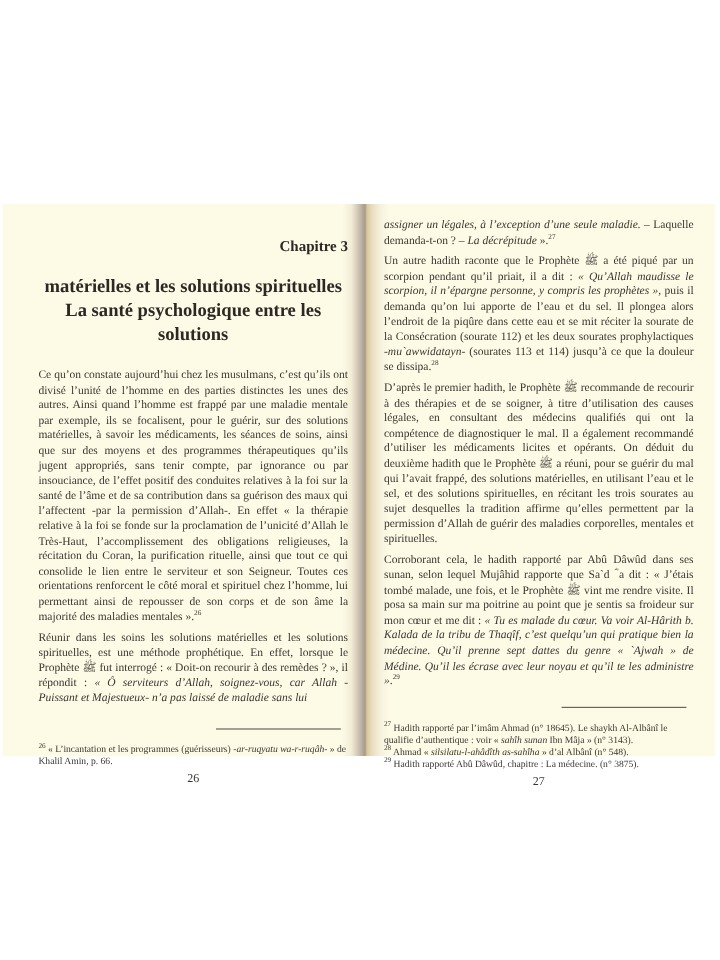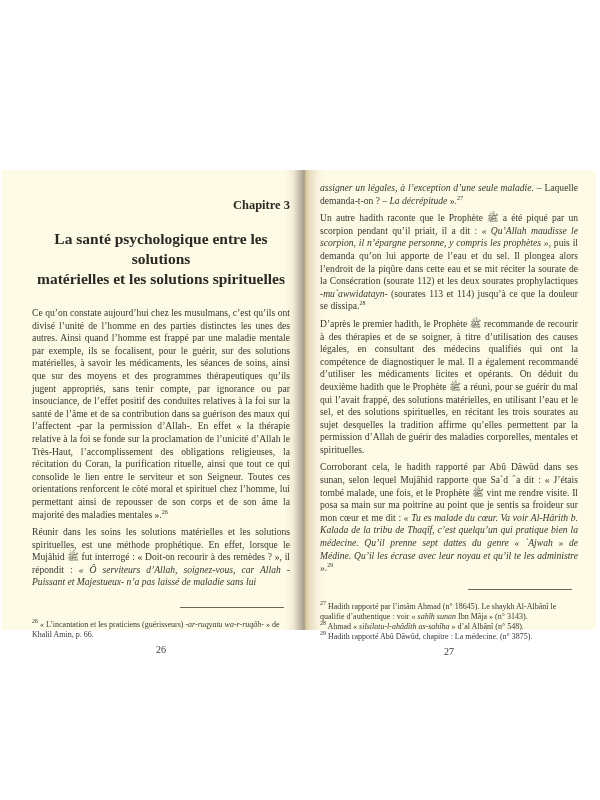--- a/index.html
+++ b/index.html
@@ -36,32 +36,32 @@
 </style>
 </head>
 <body>
 
 <div class="spread">
   <div class="gutter"></div>
 
   <div class="page page-left">
     <div class="chap">Chapitre 3</div>
     <div class="title">
+      <div>matérielles et les  solutions spirituelles</div>
       <div>La santé psychologique entre les solutions</div>
-      <div>matérielles et les  solutions spirituelles</div>
     </div>
 
     <div class="left-body">
       <p class="body"><span>Ce qu’on constate aujourd’hui chez les musulmans, c’est qu’ils ont divisé l’unité de l’homme en des parties distinctes les unes des autres. Ainsi quand l’homme est frappé par une maladie mentale par exemple, ils se focalisent, pour le guérir, sur des solutions matérielles, à savoir les médicaments, les séances de soins, ainsi que sur des moyens et des programmes thérapeutiques qu’ils jugent appropriés, sans tenir compte, par ignorance ou par insouciance, de l’effet positif des conduites relatives à la foi sur la santé de l’âme et de sa contribution dans sa guérison des maux qui l’affectent -par la permission d’Allah-. En effet « la thérapie relative à la foi se fonde sur la proclamation de l’unicité d’Allah le Très-Haut, l’accomplissement des obligations religieuses, la récitation du Coran, la purification rituelle, ainsi que tout ce qui consolide le lien entre le serviteur et son Seigneur. Toutes ces orientations renforcent le côté moral et spirituel chez l’homme, lui permettant ainsi de repousser de son corps et de son âme la majorité des maladies mentales ».</span><sup>26</sup></p>
-      <p class="body"><span>Réunir dans les soins les solutions matérielles et les solutions spirituelles, est une méthode prophétique. En effet, lorsque le Mujâhid ﷺ fut interrogé : « Doit-on recourir à des remèdes ? », il répondit : </span><i>« Ô serviteurs d’Allah, soignez-vous, car Allah -Puissant et Majestueux- n’a pas laissé de maladie sans lui</i></p>
+      <p class="body"><span>Réunir dans les soins les solutions matérielles et les solutions spirituelles, est une méthode prophétique. En effet, lorsque le Prophète ﷺ fut interrogé : « Doit-on recourir à des remèdes ? », il répondit : </span><i>« Ô serviteurs d’Allah, soignez-vous, car Allah -Puissant et Majestueux- n’a pas laissé de maladie sans lui</i></p>
     </div>
 
     <div class="rule"></div>
     <div class="fn">
-      <div><sup>26</sup><span> « L’incantation et les praticiens (guérisseurs) </span><i>-ar-ruqyatu wa-r-ruqâh-</i><span> » de Khalil Amin, p. 66.</span></div>
+      <div><sup>26</sup><span> « L’incantation et les programmes (guérisseurs) </span><i>-ar-ruqyatu wa-r-ruqâh-</i><span> » de Khalil Amin, p. 66.</span></div>
     </div>
     <div class="pnum">26</div>
   </div>
 
   <div class="page page-right">
     <div class="right-body">
       <p class="body"><i>assigner un légales, à l’exception d’une seule maladie. –</i><span> Laquelle demanda-t-on ? – </span><i>La décrépitude</i><span> ».</span><sup>27</sup></p>
 
       <p class="body"><span>Un autre hadith raconte que le Prophète ﷺ a été piqué par un scorpion pendant qu’il priait, il a dit : </span><i>« Qu’Allah maudisse le scorpion, il n’épargne personne, y compris les prophètes »</i><span>, puis il demanda qu’on  lui apporte de l’eau et du sel. Il plongea alors l’endroit de la piqûre dans cette eau et se mit réciter la sourate de la Consécration (sourate 112) et les deux sourates prophylactiques </span><i>-mu`awwidatayn-</i><span> (sourates 113 et 114) jusqu’à ce que la douleur se dissipa.</span><sup>28</sup></p>
 

